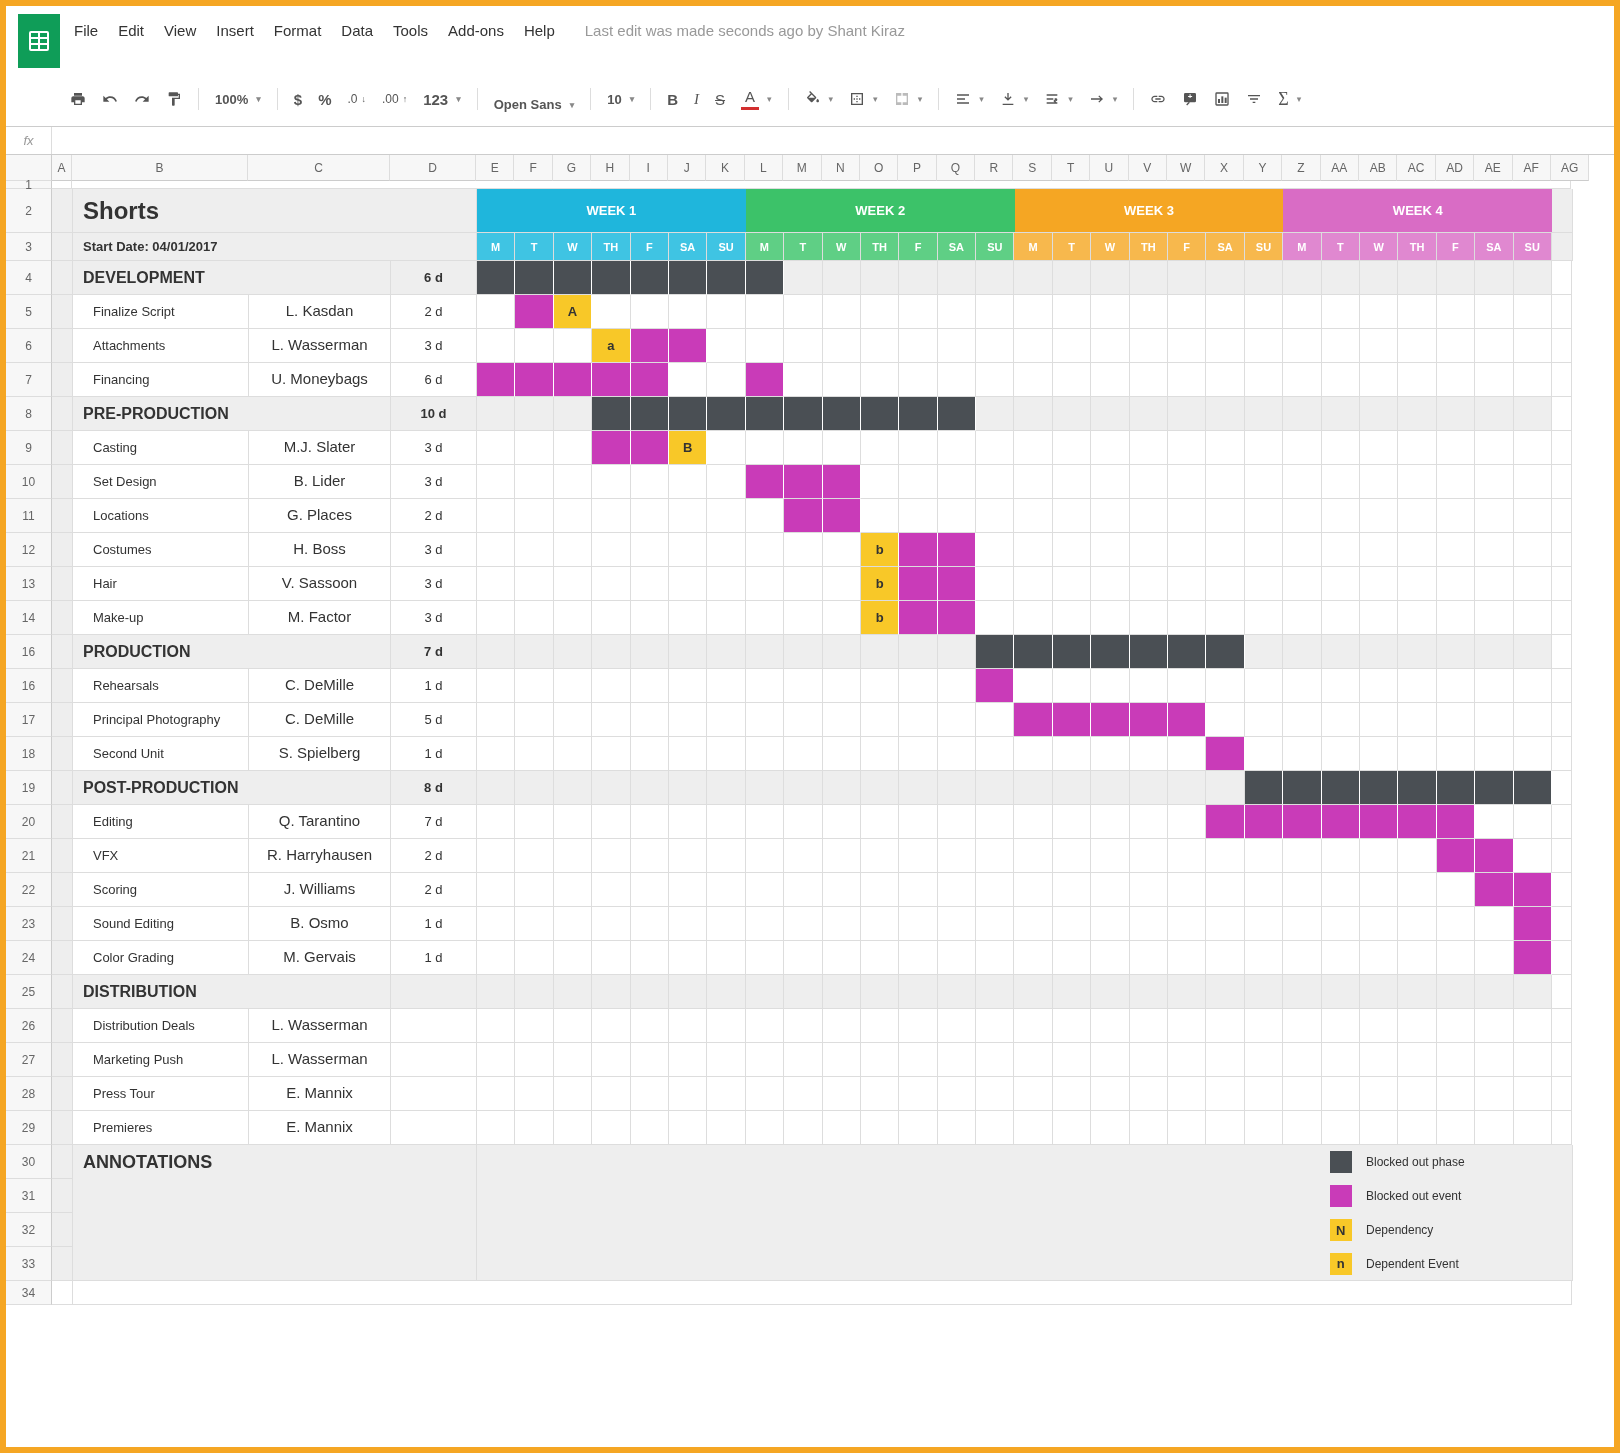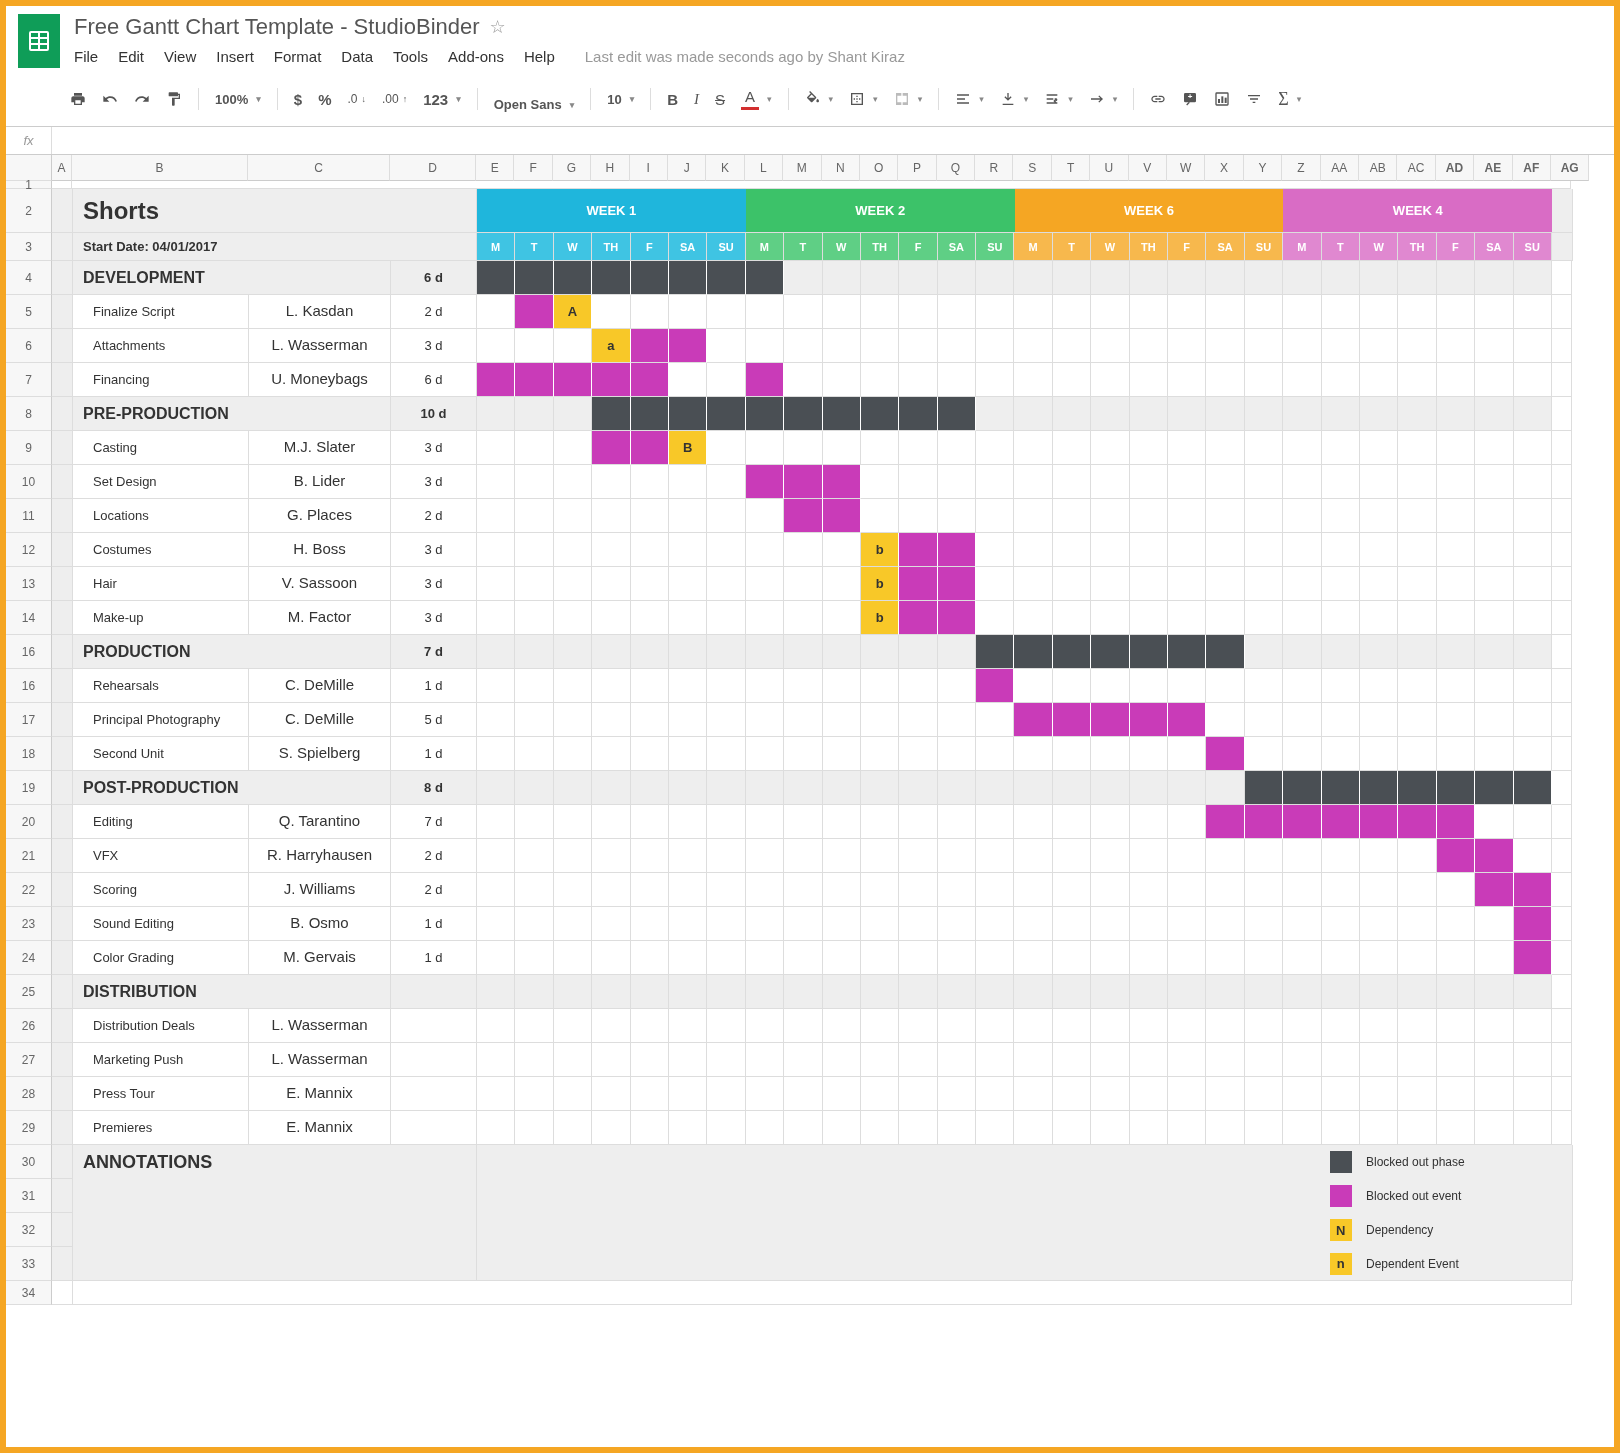--- a/index.html
+++ b/index.html
@@ -29,21 +29,21 @@
 .rowhdr.tiny { height: 8px; }
 .rowhdr.tall { height: 44px; }
 .grid { flex: 1; overflow: hidden; }
 .colhdrs { display: flex; height: 26px; }
 .colhdr { background: #f7f7f7; border-right: 1px solid #ddd; border-bottom: 1px solid #ccc; display: flex; align-items: center; justify-content: center; font-size: 12px; color: #666; flex-shrink: 0; }
 .colA { width: 20px; }
 .colB { width: 176px; }
 .colC { width: 142px; }
 .colD { width: 86px; }
 .colDay { width: 38.4px; }
-.colAD { width: 38.4px; font-weight: bold; }
+.colAD { width: 38.4px; }
 .row { display: flex; height: 34px; }
 .row.tiny { height: 8px; }
 .row.tall { height: 44px; }
 .cell { border-right: 1px solid #ddd; border-bottom: 1px solid #ddd; display: flex; align-items: center; padding: 0 10px; font-size: 13px; background: #fff; flex-shrink: 0; }
 .row.tiny .cell { padding: 0; }
 .cell.gray { background: #eeeeee; }
 .cell.center { justify-content: center; text-align: center; padding: 0 4px; }
 .cell.bold { font-weight: 700; color: #333; }
 .cell.title { font-size: 24px; font-weight: 700; }
 .cell.section { font-size: 16px; font-weight: 700; background: #eeeeee; }
@@ -70,24 +70,20 @@
 <div class="header">
   <div class="doc-icon">
     <svg viewBox="0 0 24 24" fill="#fff">
         <rect x="3" y="3" width="18" height="18" rx="1" fill="none" stroke="#fff" stroke-width="2"></rect>
         <line x1="3" y1="9" x2="21" y2="9" stroke="#fff" stroke-width="2"></line>
         <line x1="3" y1="15" x2="21" y2="15" stroke="#fff" stroke-width="2"></line>
         <line x1="12" y1="3" x2="12" y2="21" stroke="#fff" stroke-width="2"></line>
       </svg>
   </div>
   <div class="header-text">
-    <div class="doc-title">
-      <span>Free Gantt Chart Template - StudioBinder</span>
-      <span class="star">☆</span>
-    </div>
     <div class="menubar">
       <span>File</span>
       <span>Edit</span>
       <span>View</span>
       <span>Insert</span>
       <span>Format</span>
       <span>Data</span>
       <span>Tools</span>
       <span>Add-ons</span>
       <span>Help</span>
@@ -285,21 +281,21 @@
     <div id="gridbody">
         <div class="row tiny">
           <div class="cell colA" style="width: 20px;"></div>
           <div class="cell" style="width: 1499.2px; padding: 0px;"></div>
         </div>
         <div class="row tall">
           <div class="cell colA gray" style="width: 20px;"></div>
           <div class="cell title gray" style="width: 404px;">Shorts</div>
           <div class="cell wkhdr week1" style="width: 268.8px;">WEEK 1</div>
           <div class="cell wkhdr week2" style="width: 268.8px;">WEEK 2</div>
-          <div class="cell wkhdr week3" style="width: 268.8px;">WEEK 6</div>
+          <div class="cell wkhdr week3" style="width: 268.8px;">WEEK 3</div>
           <div class="cell wkhdr week4" style="width: 268.8px;">WEEK 4</div>
           <div class="cell gray" style="width: 20px;"></div>
         </div>
         <div class="row " style="height: 28px;">
           <div class="cell colA gray" style="width: 20px;"></div>
           <div class="cell bold gray" style="width: 404px; font-size: 13px;">Start Date: 04/01/2017</div>
           <div class="cell dayhdr week1d" style="width: 38.4px;">M</div>
           <div class="cell dayhdr week1d" style="width: 38.4px;">T</div>
           <div class="cell dayhdr week1d" style="width: 38.4px;">W</div>
           <div class="cell dayhdr week1d" style="width: 38.4px;">TH</div>

